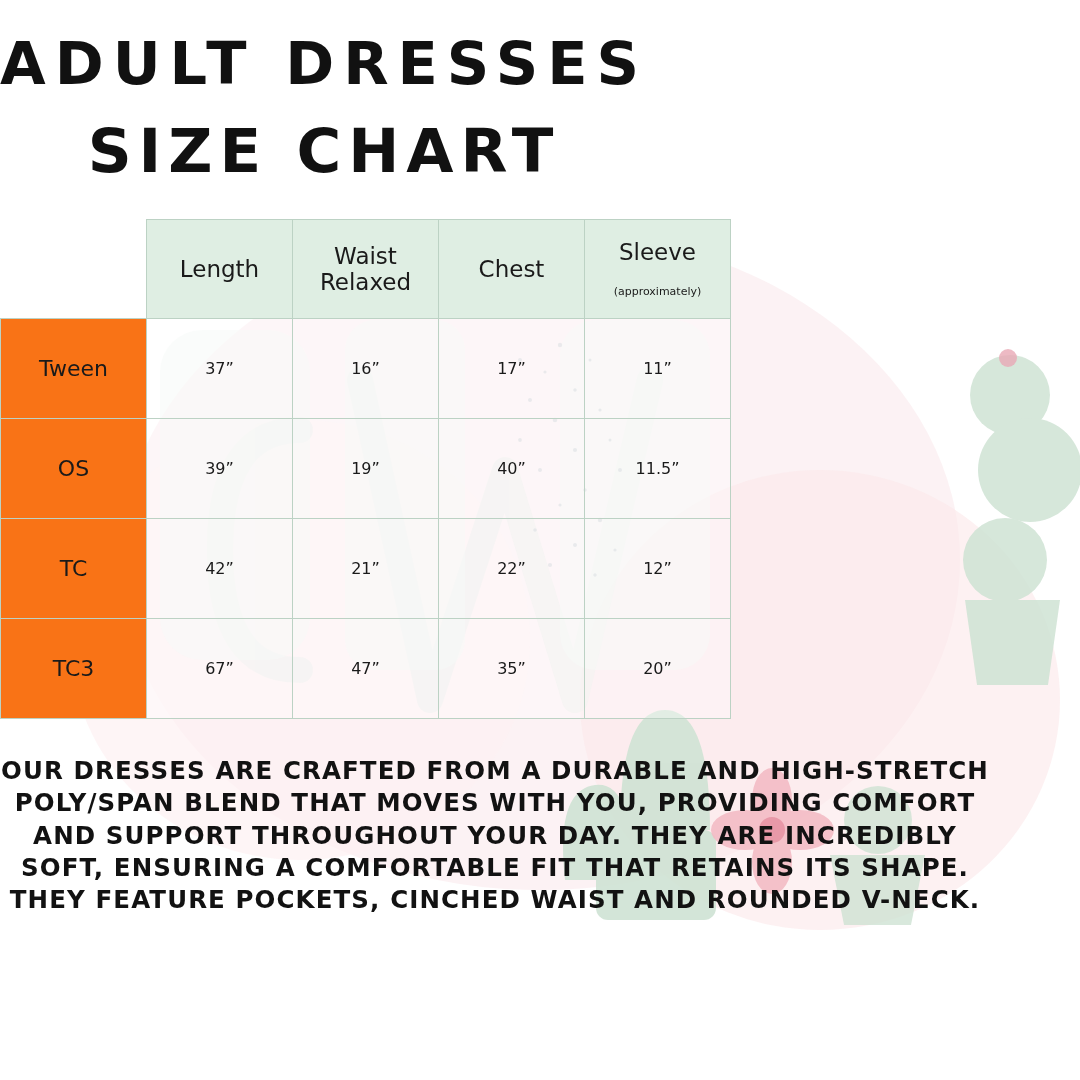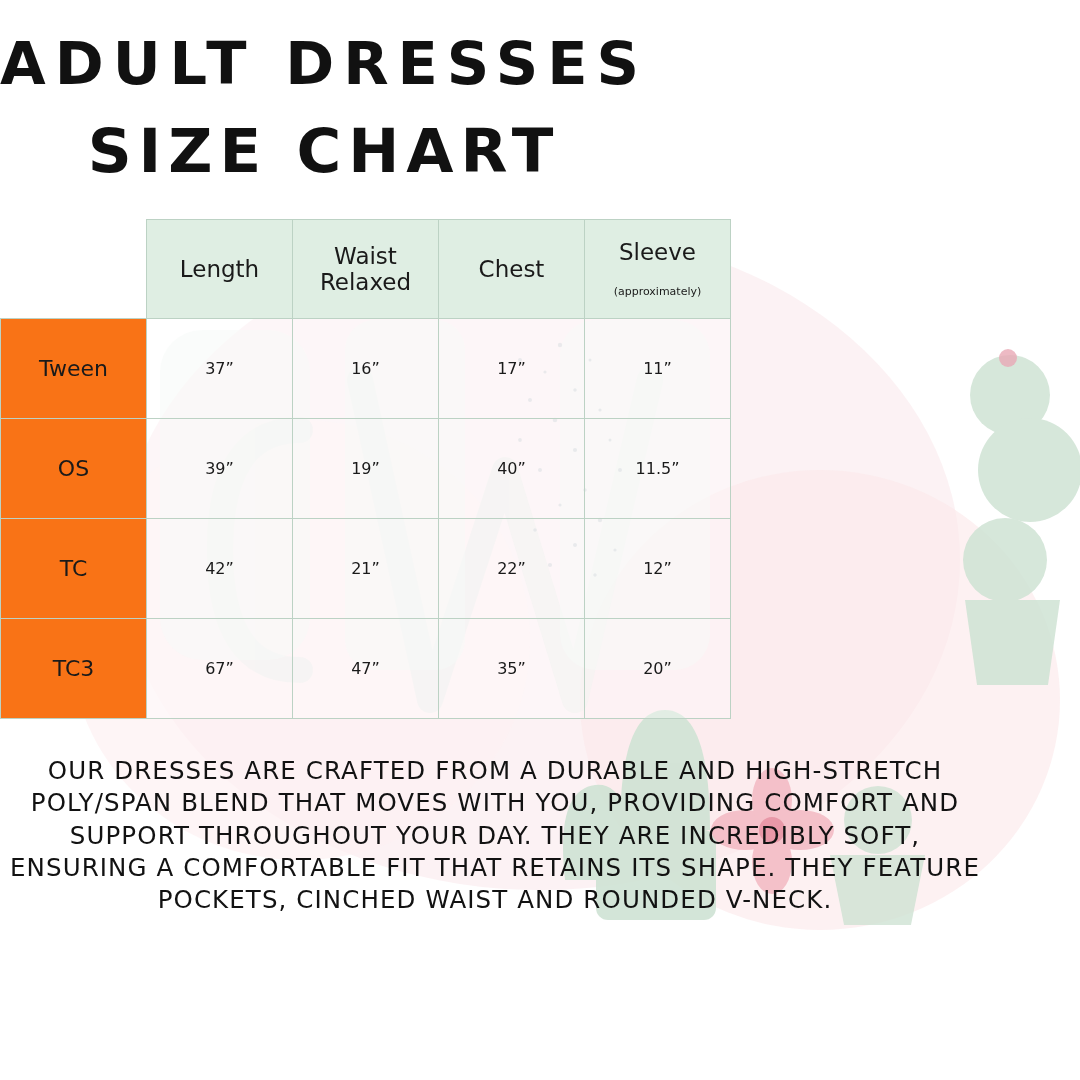--- a/index.html
+++ b/index.html
@@ -115,21 +115,21 @@
 
   
   .footer-note {
     margin-top: 36px;
     width: 990px;
     text-align: center;
     font-size: 24.5px;
     line-height: 1.32;
     letter-spacing: 1.1px;
     color: #121212;
-    font-weight: 400;
+    font-weight: 700;
     font-family: "DejaVu Sans", sans-serif;
   }
 </style>
 </head>
 <body>
 
 <svg id="watermark" viewBox="0 0 1080 1080" xmlns="http://www.w3.org/2000/svg">
 
   <ellipse cx="540" cy="560" rx="420" ry="330" fill="#fbeef0" opacity="0.75"></ellipse>
   <ellipse cx="820" cy="700" rx="240" ry="230" fill="#fbe7ea" opacity="0.6"></ellipse>

